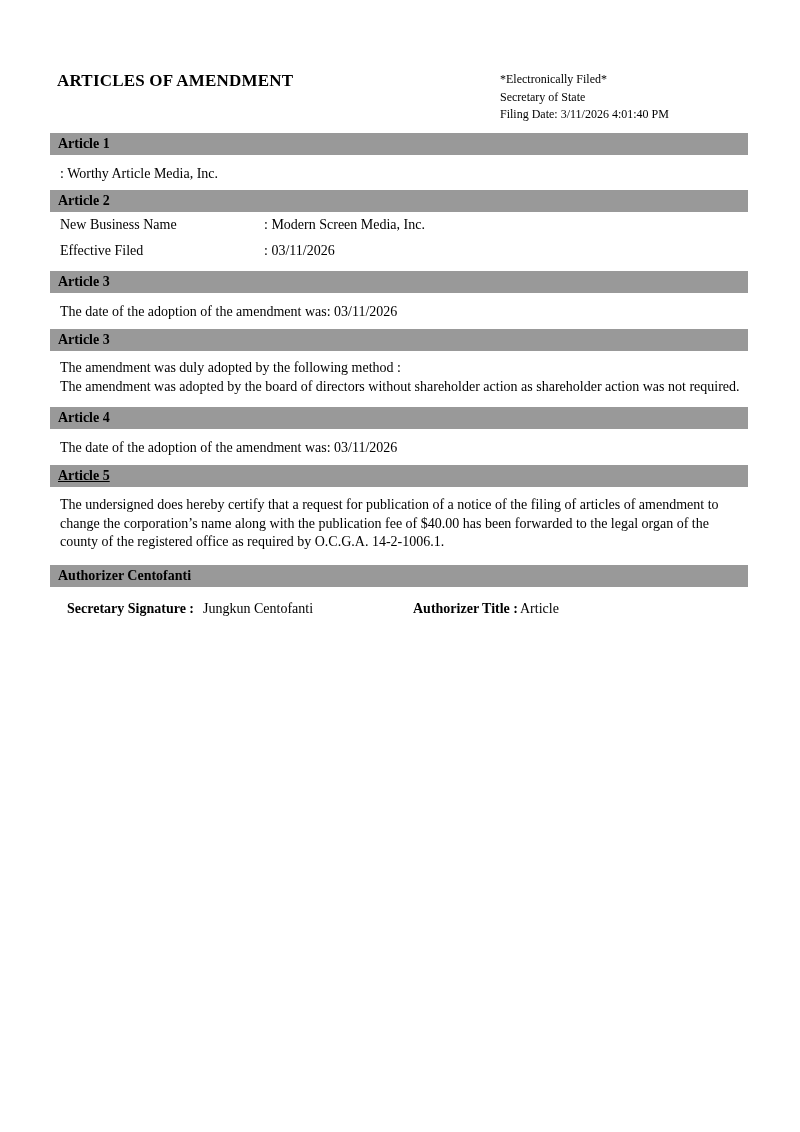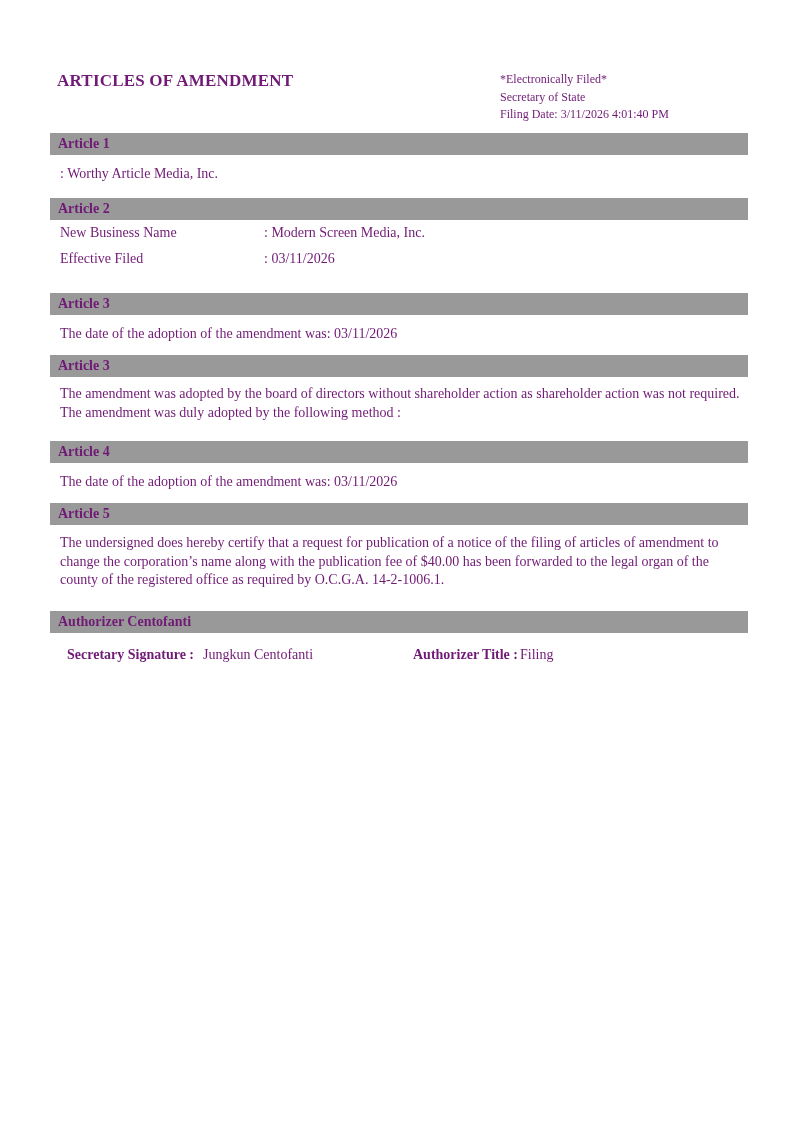--- a/index.html
+++ b/index.html
@@ -42,25 +42,25 @@
     line-height: 17.5px;
     white-space: nowrap;
   }
   .bar {
     height: 22px;
     line-height: 22px;
     background: #999999;
     font-weight: bold;
     font-size: 14px;
     padding-left: 8px;
-    margin-top: 8px;
+    margin-top: 0;
   }
   .bar-gap { margin-top: 10px; }
   .rows { padding: 6px 0 3px 10px; }
-  .rows.tail7 { padding-bottom: 13px; }
+  .rows.tail7 { padding-bottom: 7px; }
   .row { display: flex; height: 26px; line-height: 26px; }
   .row .label { width: 204px; flex: 0 0 204px; }
   .row .value { white-space: nowrap; }
   .intro-line {
     height: 26px;
     line-height: 26px;
     padding-left: 10px;
     margin-top: 6px;
   }
   .single-line {
@@ -85,21 +85,21 @@
     line-height: 20px;
     white-space: nowrap;
   }
   .auth-sig-label   { font-weight: bold; width: 136px; flex: 0 0 136px; }
   .auth-sig-value   { width: 210px; flex: 0 0 210px; }
   .auth-title-label { font-weight: bold; width: 107px; flex: 0 0 107px; }
 </style>
 </head>
 <body>
 
-<div class="page" style="background: rgb(255, 255, 255); color: #701a75;">
+<div class="page" style="background: rgb(255, 255, 255); color: #000000;">
   <div class="content">
 
     <div class="doc-header">
       <div class="doc-title">ARTICLES OF AMENDMENT</div>
       <div class="filing-block">
         <div>*Electronically Filed*</div>
         <div>Secretary of State</div>
         <div>Filing Date: 3/11/2026 4:01:40 PM</div>
       </div>
     </div>
@@ -121,32 +121,32 @@
         <span class="label">Effective Filed</span>
         <span class="value">: 03/11/2026</span>
       </div>
     </div>
 
     <div class="bar" style="background: rgb(153, 153, 153);">Article 3</div>
     <div class="single-line">The date of the adoption of the amendment was: 03/11/2026</div>
 
     <div class="bar" style="background: rgb(153, 153, 153);">Article 3</div>
     <div class="multi-lines">
+      <div>The amendment was duly adopted by the following method :</div>
       <div>The amendment was adopted by the board of directors without shareholder action as shareholder action was not required.</div>
-      <div>The amendment was duly adopted by the following method :</div>
     </div>
 
     <div class="bar" style="background: rgb(153, 153, 153);">Article 4</div>
     <div class="single-line">The date of the adoption of the amendment was: 03/11/2026</div>
 
-    <div class="bar" style="background: rgb(153, 153, 153);">Article 5</div>
+    <div class="bar" style="background: rgb(153, 153, 153); text-decoration: underline;">Article 5</div>
     <div class="para">The undersigned does hereby certify that a request for publication of a notice of the filing of articles of amendment to change the corporation’s name along with the publication fee of $40.00 has been forwarded to the legal organ of the county of the registered office as required by O.C.G.A. 14-2-1006.1.</div>
 
     <div class="bar" style="background: rgb(153, 153, 153);">Authorizer Centofanti</div>
     <div class="auth-row">
       <span class="auth-sig-label">Secretary Signature :</span>
       <span class="auth-sig-value">Jungkun Centofanti</span>
       <span class="auth-title-label">Authorizer Title :</span>
-      <span class="auth-title-value">Filing</span>
+      <span class="auth-title-value">Article</span>
     </div>
 
   </div>
 </div>
 
 </body></html>

